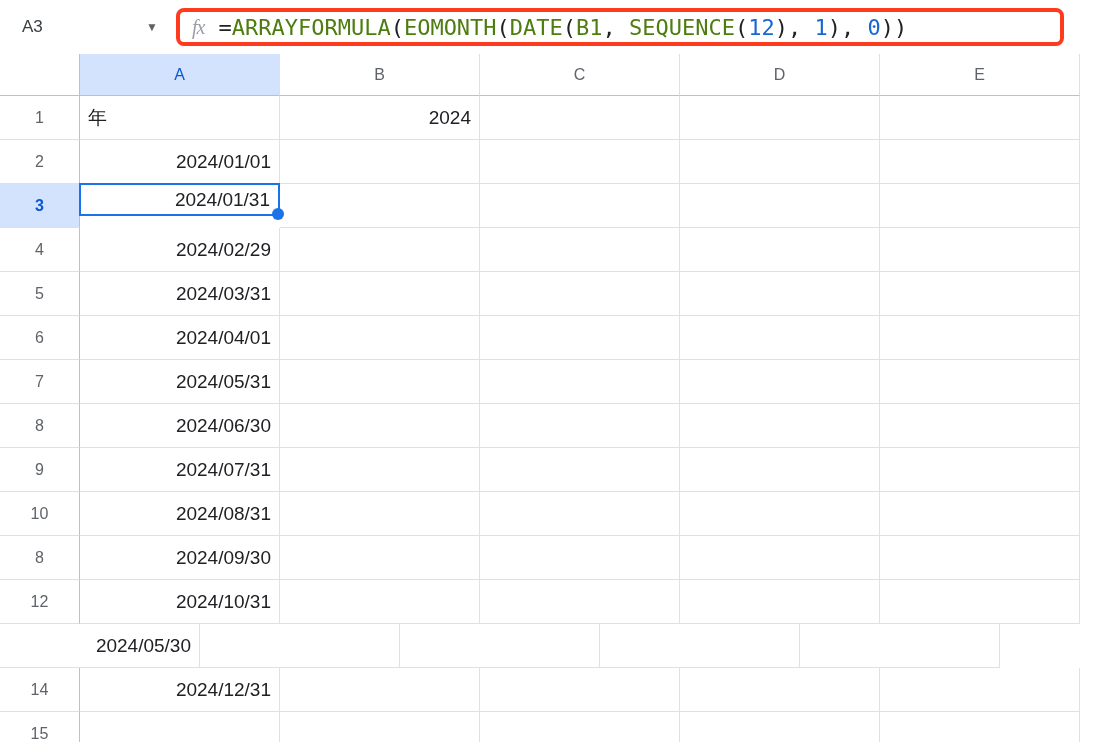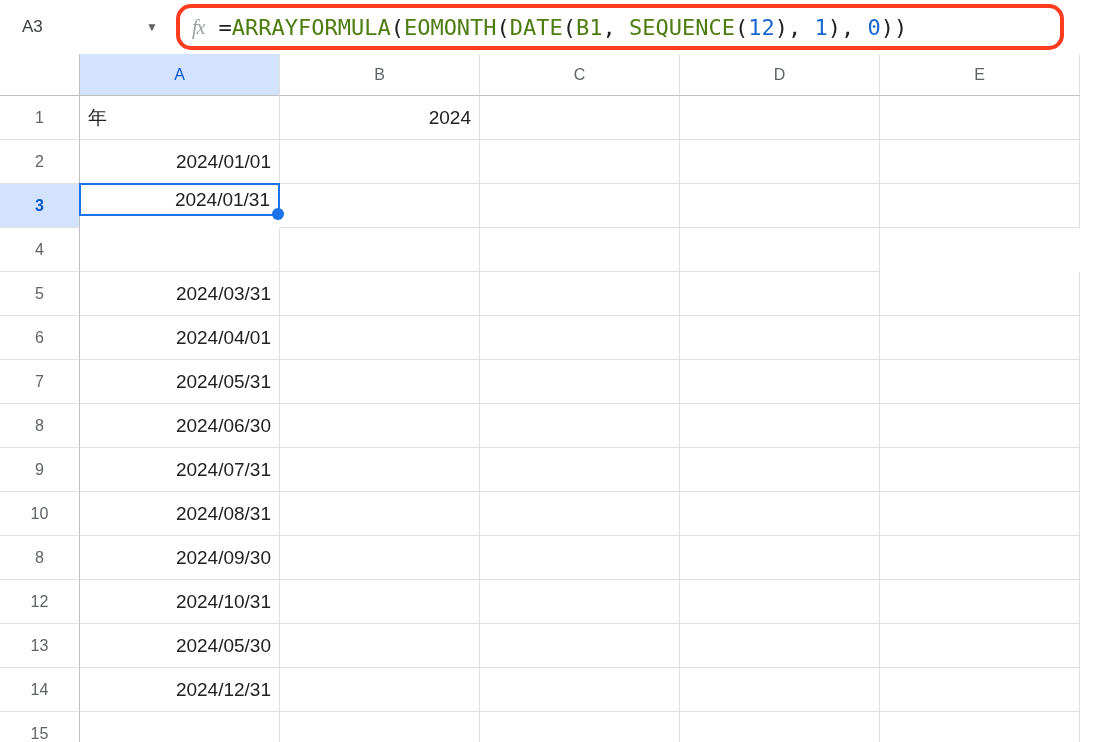--- a/index.html
+++ b/index.html
@@ -36,23 +36,23 @@
       padding: 0 10px 0 14px;
       font-size: 17px;
       color: #3c4043;
     }
     .name-box .caret {
       color: #5f6368;
       font-size: 12px;
     }
     .fx-box {
       flex: 1;
-      height: 46px;
+      height: 38px;
       border: 4px solid #ff3b1f;
-      border-radius: 15px;
+      border-radius: 8px;
       display: flex;
       align-items: center;
       padding: 0 12px;
       gap: 14px;
       font-family: "Consolas", "Menlo", monospace;
       font-size: 22px;
       margin-right: 28px;
     }
     .fx-icon {
       font-style: italic;
@@ -202,20 +202,21 @@
         <div class="data-row">
           <div class="row-hdr sel">3</div>
           <div class="cell right active">2024/01/31<div class="handle"></div></div>
           <div class="cell left"></div>
           <div class="cell left"></div>
           <div class="cell left"></div>
           <div class="cell left"></div>
         </div>
         <div class="data-row">
           <div class="row-hdr">4</div>
+          <div class="cell right">2024/02/29</div>
           <div class="cell left"></div>
           <div class="cell left"></div>
           <div class="cell left"></div>
           <div class="cell left"></div>
         </div>
         <div class="data-row">
           <div class="row-hdr">5</div>
           <div class="cell right">2024/03/31</div>
           <div class="cell left"></div>
           <div class="cell left"></div>
@@ -272,21 +273,20 @@
         </div>
         <div class="data-row">
           <div class="row-hdr">12</div>
           <div class="cell right">2024/10/31</div>
           <div class="cell left"></div>
           <div class="cell left"></div>
           <div class="cell left"></div>
           <div class="cell left"></div>
         </div>
         <div class="data-row">
-          <div class="row-hdr">13</div>
           <div class="cell right">2024/05/30</div>
           <div class="cell left"></div>
           <div class="cell left"></div>
           <div class="cell left"></div>
           <div class="cell left"></div>
         </div>
         <div class="data-row">
           <div class="row-hdr">14</div>
           <div class="cell right">2024/12/31</div>
           <div class="cell left"></div>

